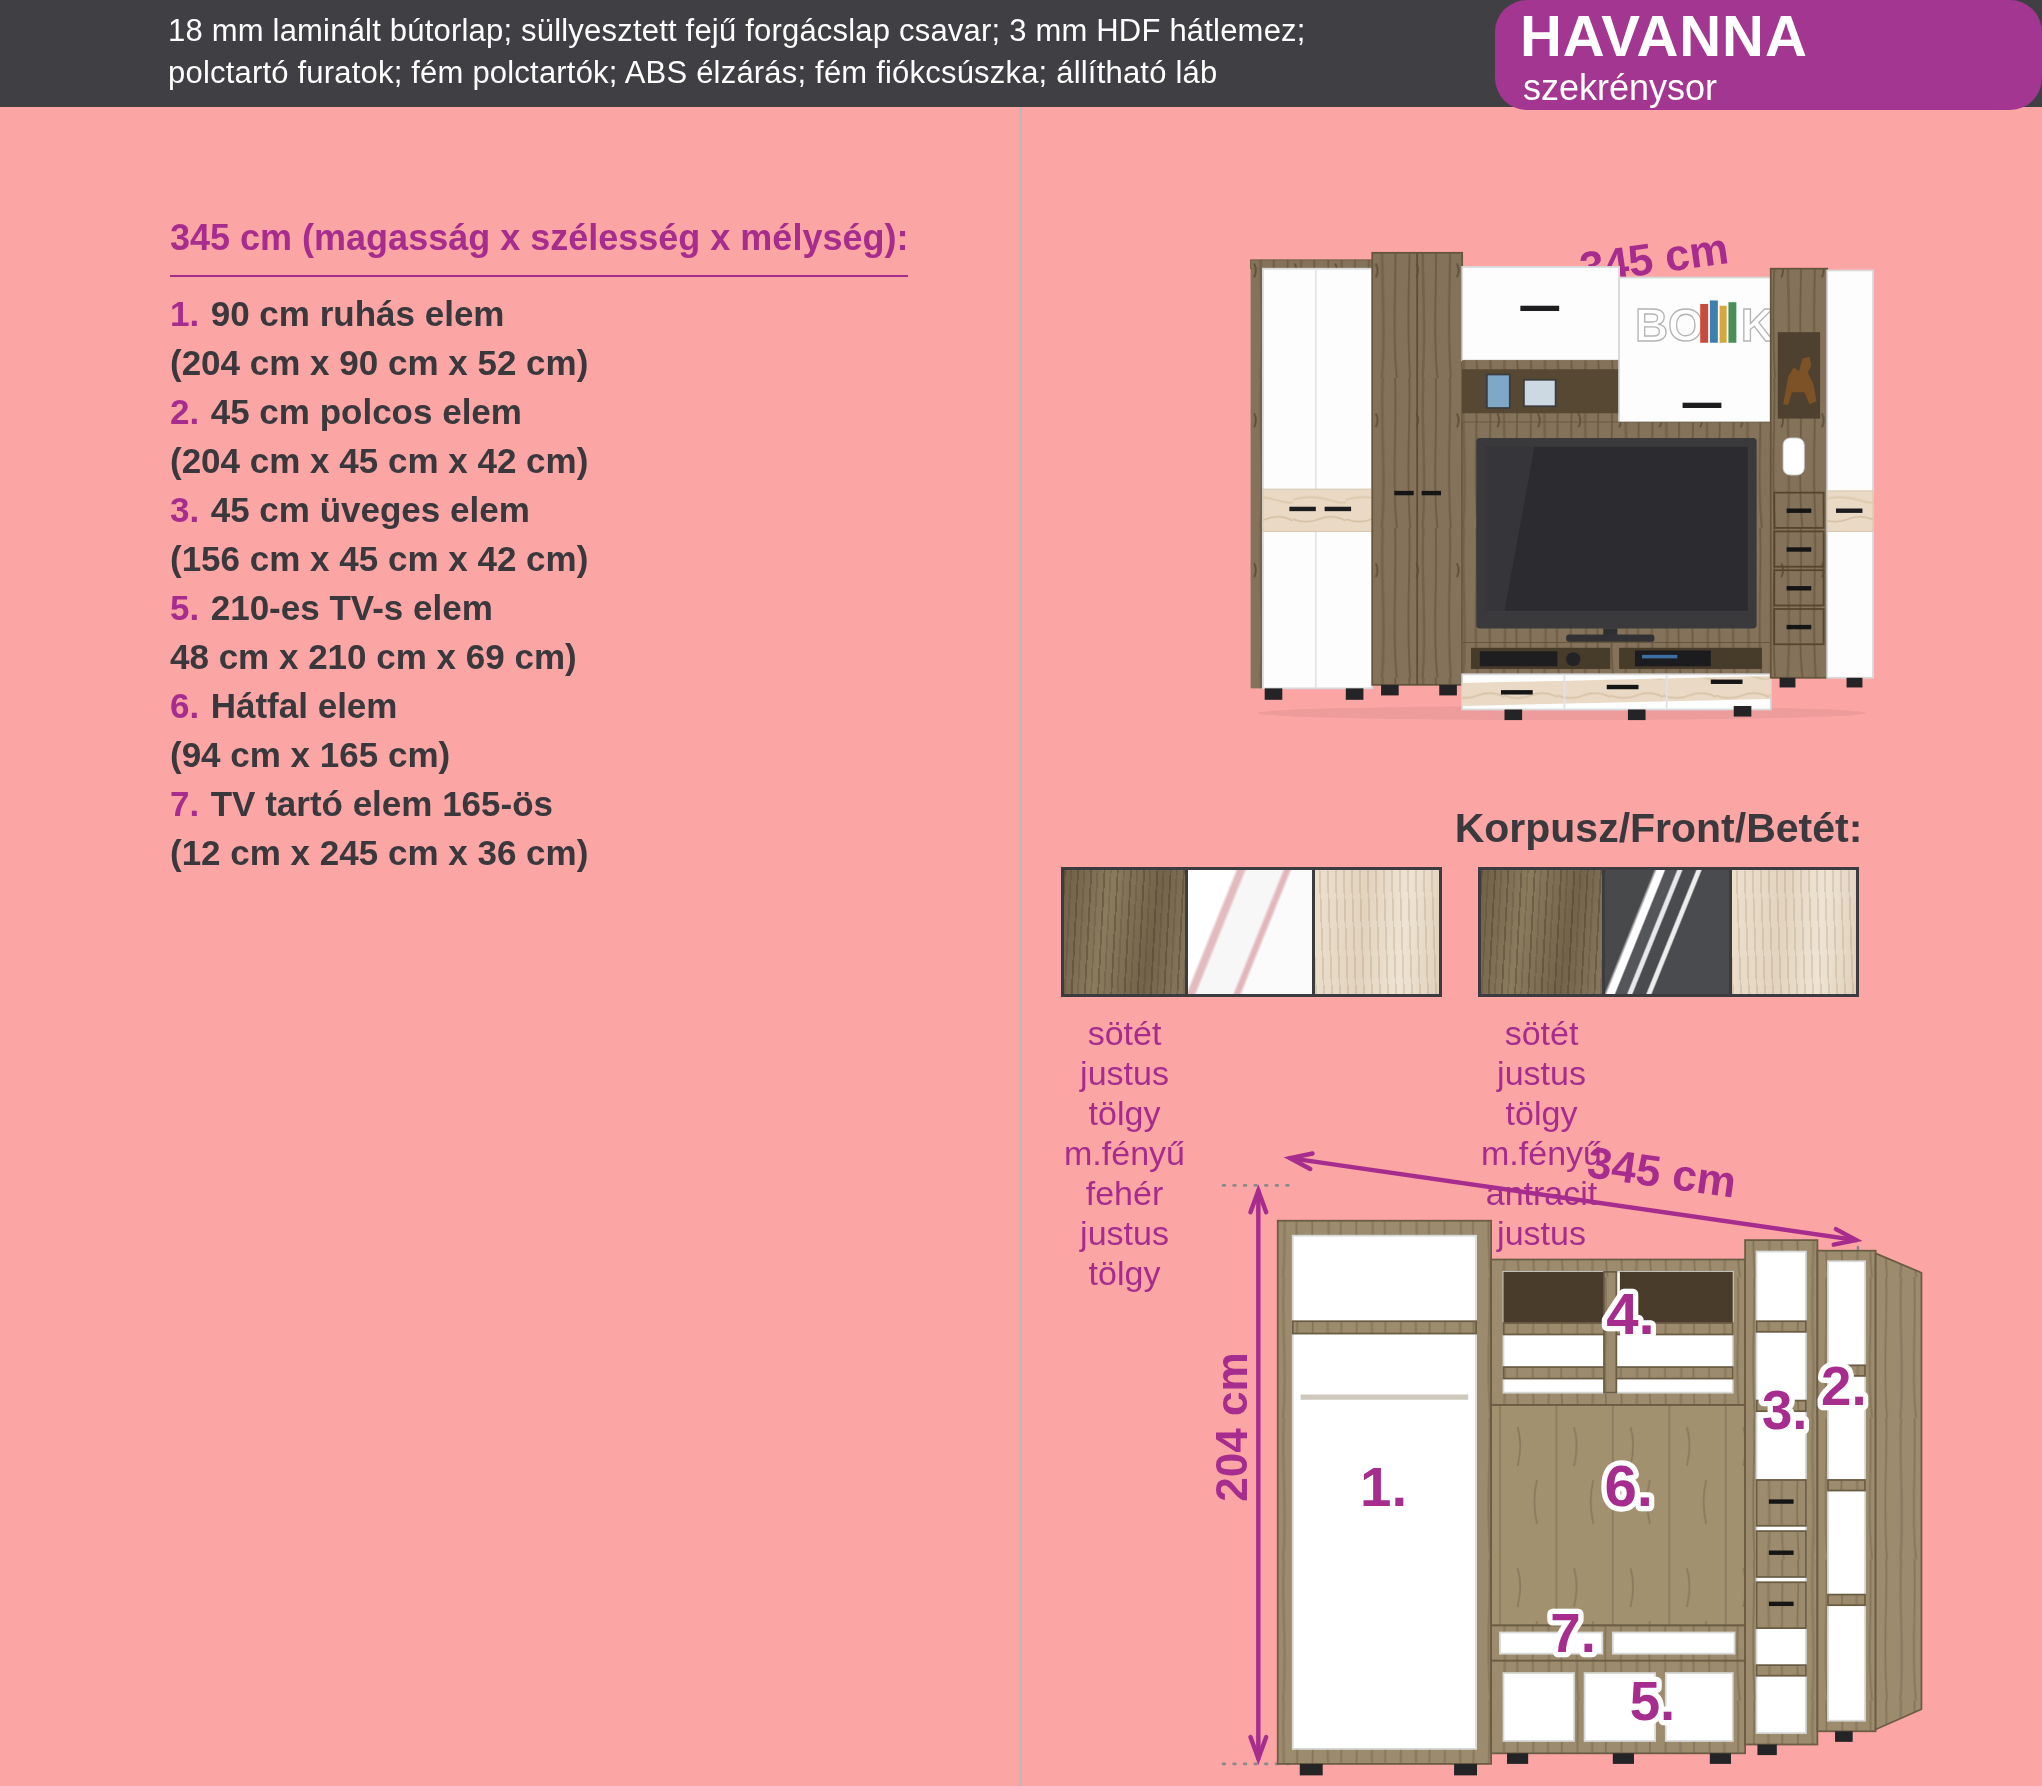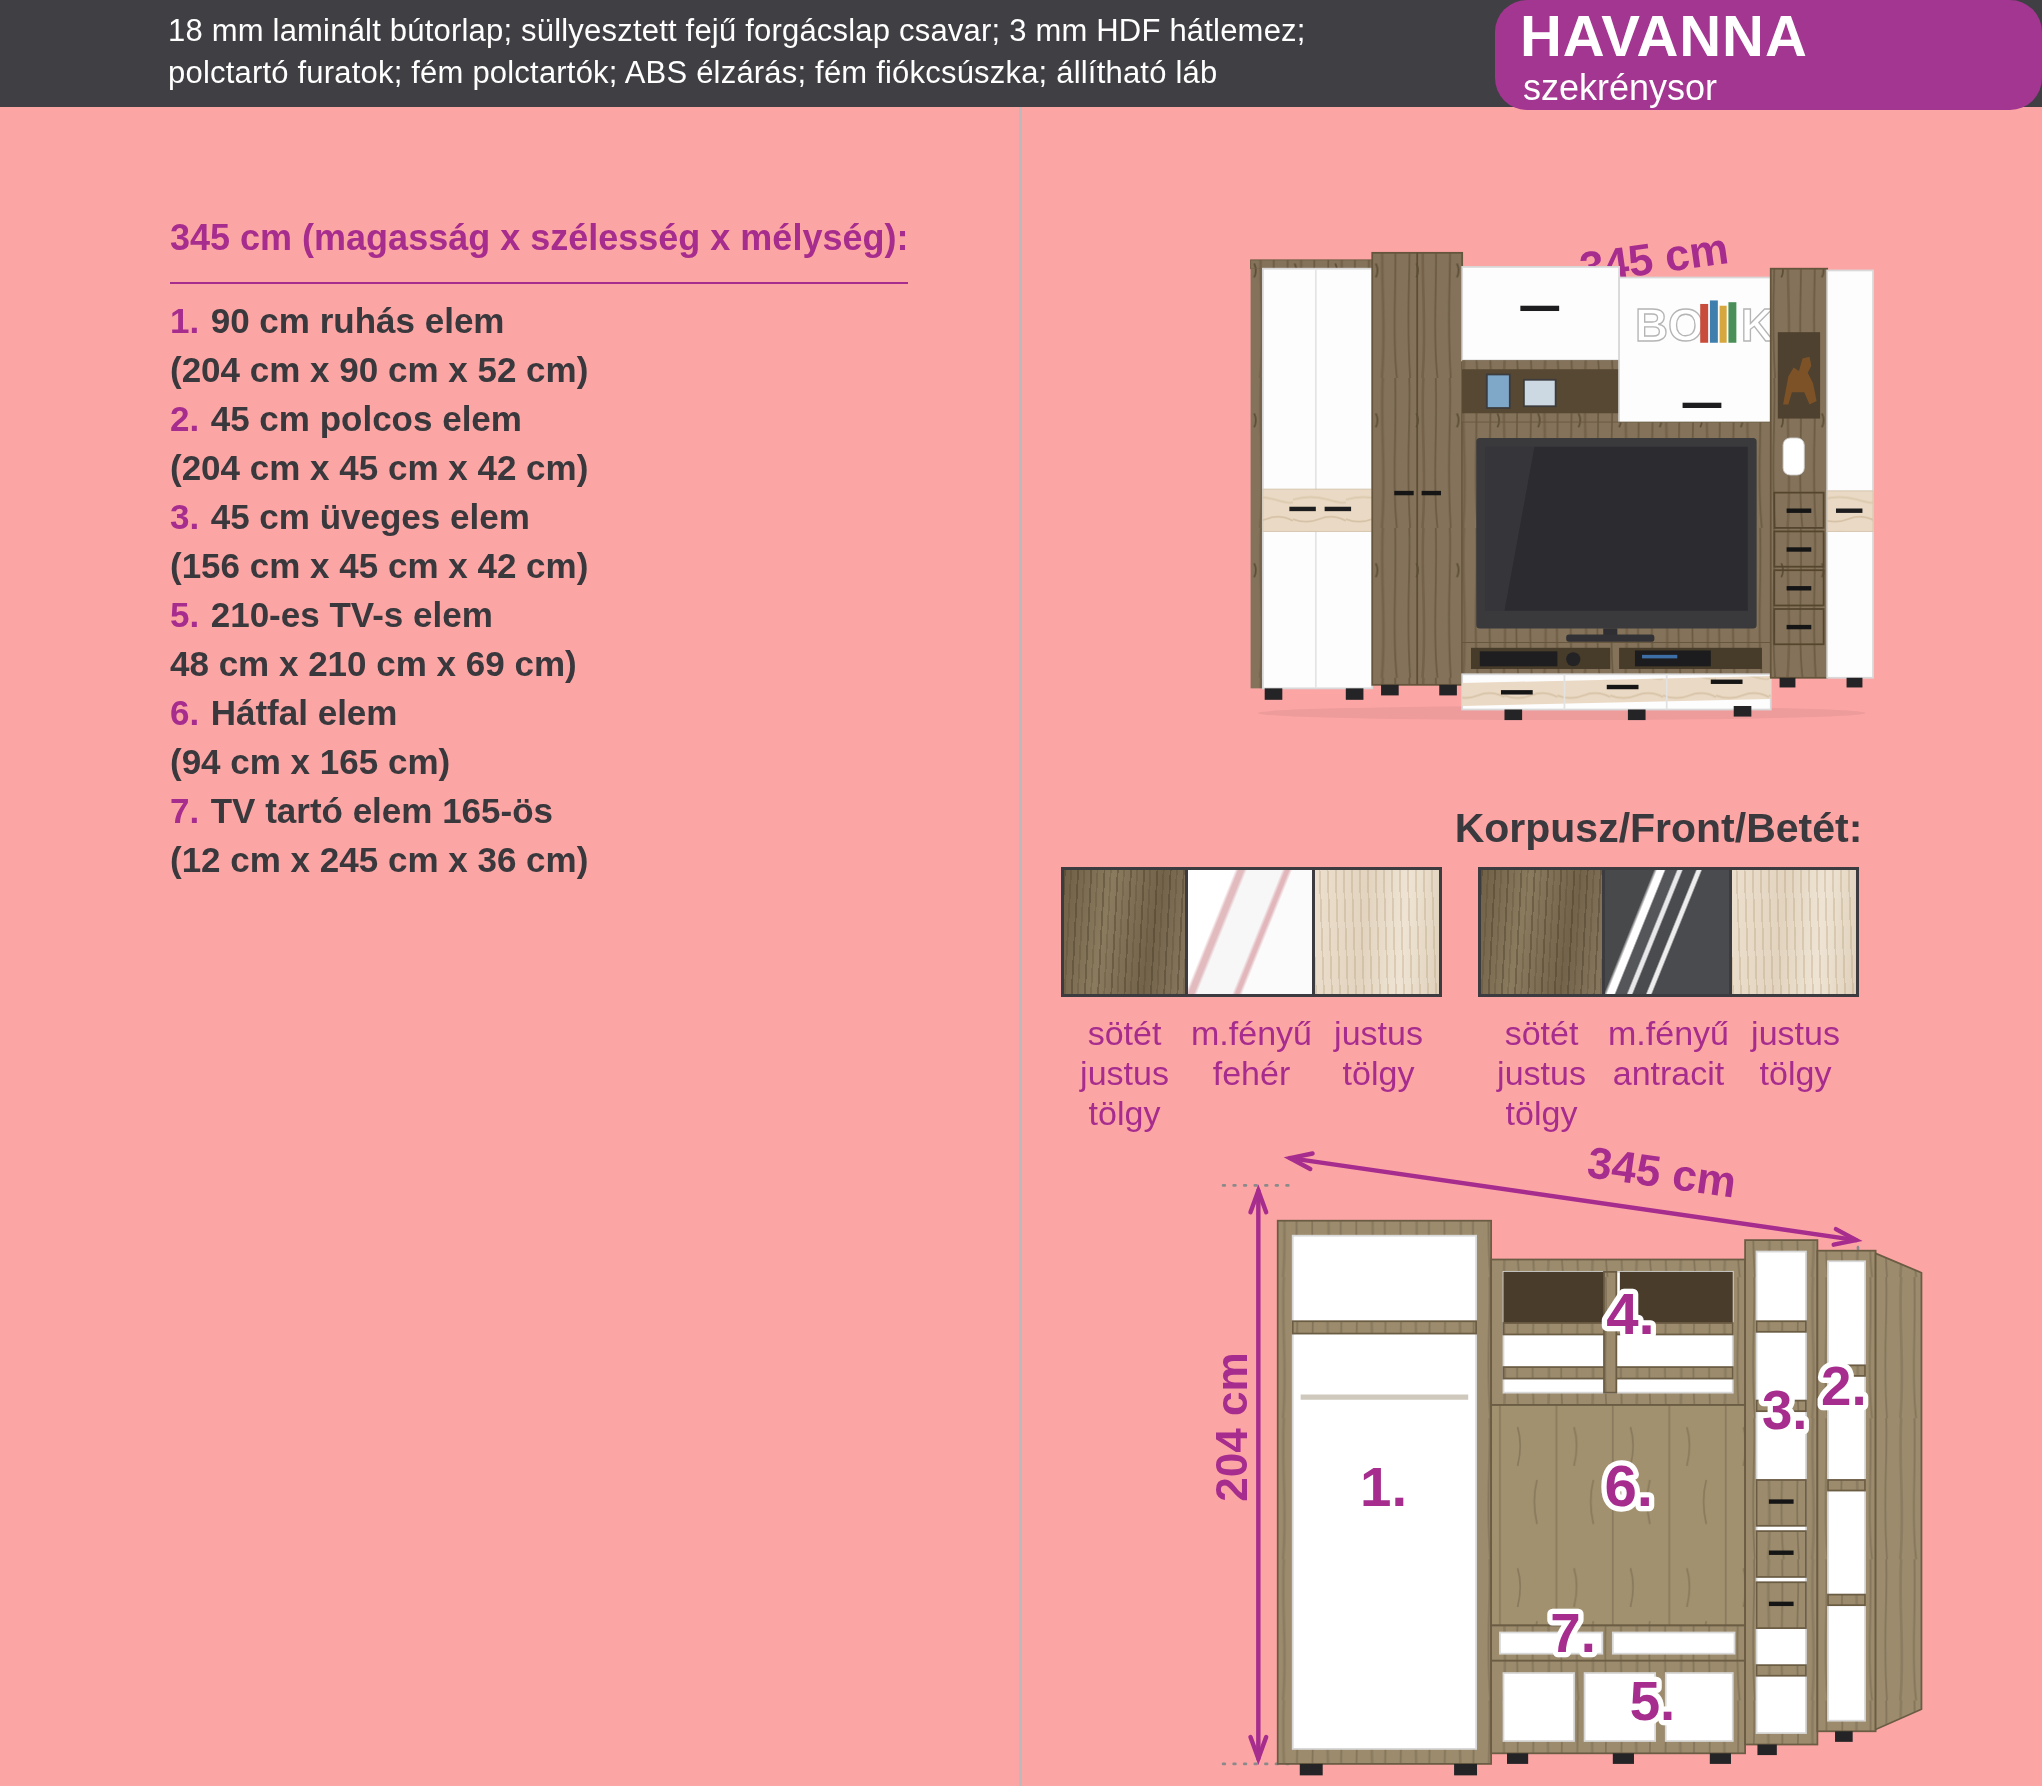--- a/index.html
+++ b/index.html
@@ -11,21 +11,21 @@
   .topbar{position:absolute;left:0;top:0;width:2042px;height:107px;background:#403f44;}
   .spec{position:absolute;left:168px;top:9.7px;color:#ffffff;font-size:31px;line-height:42px;font-weight:400;letter-spacing:0.2px;}
   .brand{position:absolute;left:1495px;top:0;width:547px;height:110px;background:#a23690;border-radius:32px;}
   .brand-name{position:absolute;left:25px;top:1.8px;color:#ffffff;font-size:58px;font-weight:800;letter-spacing:0.9px;}
   .brand-sub{position:absolute;left:28px;top:67px;color:#ffffff;font-size:36px;font-weight:400;}
   
   .vdivider{position:absolute;left:1019px;top:107px;width:2.6px;height:1680px;background:#bbbbbb;}
   
   .leftcol{position:absolute;left:170px;top:217px;width:776px;}
   .lheading{display:inline-block;color:#a62c8e;font-size:36px;font-weight:600;
-            border-bottom:2.6px solid #a62c8e;padding-bottom:23px;margin-bottom:12.4px;}
+            border-bottom:2.6px solid #a62c8e;padding-bottom:16px;margin-bottom:12.4px;}
   .item-line{font-size:35px;line-height:49px;}
   .item-title{font-weight:700;color:#39383c;}
   .item-num{color:#a62c8e;font-weight:800;margin-right:11.5px;}
   .item-dims{font-weight:700;color:#39383c;}
   
   .photo{position:absolute;left:1240px;top:228px;width:648px;height:494px;}
   
   .fin-heading{position:absolute;left:1244px;top:805px;width:829px;text-align:center;
                font-size:41px;font-weight:600;color:#3a393d;}
   .strip{position:absolute;top:867px;height:130px;display:flex;}
@@ -35,21 +35,21 @@
     repeating-linear-gradient(93deg, rgba(52,40,24,.30) 0 1.8px, rgba(0,0,0,0) 1.8px 6.2px, rgba(60,46,26,.18) 6.2px 8px, rgba(0,0,0,0) 8px 13.2px),
     linear-gradient(100deg,#6f6046 0%,#8a7a5e 35%,#73634a 70%,#887860 100%);}
   .sw-lightoak{background:
     repeating-linear-gradient(88deg, rgba(170,145,110,.28) 0 1.8px, rgba(0,0,0,0) 1.8px 8px),
     linear-gradient(95deg,#ecdfcd,#e2d4bf 40%,#efe4d4 70%,#dfd1bb);}
   .sw-glosswhite{background:
     linear-gradient(112deg,#ffffff 0 27%,rgba(205,205,212,.55) 29% 32%,#f7f7f8 34% 54%,rgba(200,200,208,.5) 56% 58%,#fbfbfc 60%);}
   .sw-anthracite{background:
     linear-gradient(112deg, rgba(0,0,0,0) 52%, rgba(255,255,255,.9) 53% 55%, rgba(0,0,0,0) 56%),
     linear-gradient(112deg,#48494b 0 28%,#ffffff 30% 34%,#55565a 35% 41%,#e8e8ea 42% 44%,#4a4b4e 45%);}
-  .striplabels{position:absolute;top:1013px;display:flex;}
+  .striplabels{position:absolute;top:1013px;display:flex;flex-direction:column;}
   .slabel{width:127px;text-align:center;color:#a62c8e;font-size:34px;line-height:40px;
           font-weight:500;white-space:pre-line;}
   
   .diagram{position:absolute;left:1216px;top:1136px;width:776px;height:650px;}
   svg text{font-family:"Liberation Sans", sans-serif;}
   .dimtext{fill:#a62c8e;font-size:50px;font-weight:600;}
   .partnum{fill:#a62c8e;font-weight:800;stroke:#ffffff;stroke-width:12px;
            paint-order:stroke;stroke-linejoin:round;}
 </style>
 </head>

